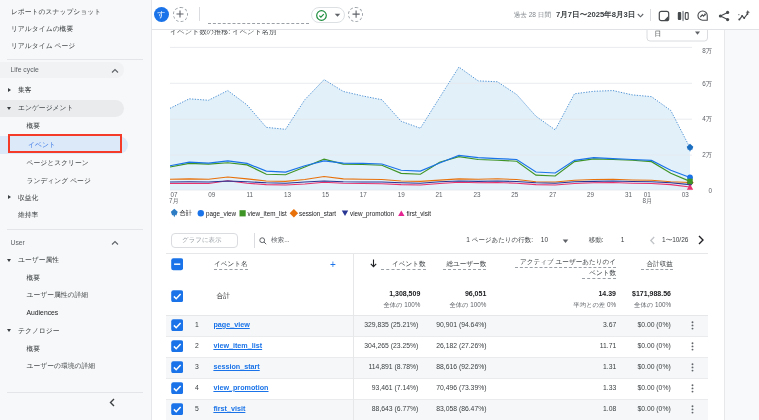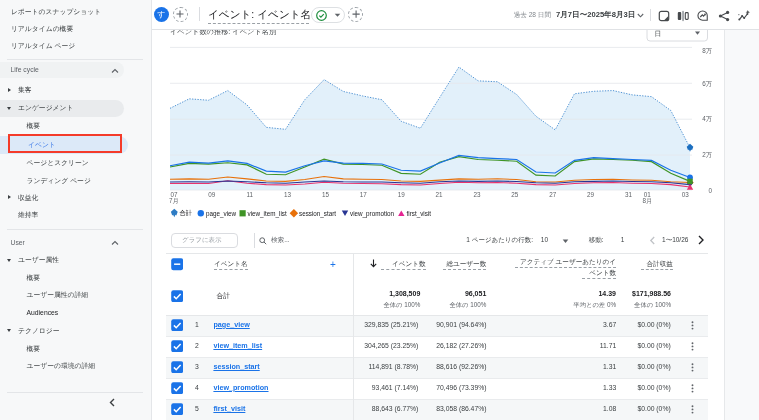--- a/index.html
+++ b/index.html
@@ -224,21 +224,20 @@
       <circle cx="1.5" cy="7.6" r="0.95" fill="#5f6368"></circle>
     </svg>
 <div style="position:absolute;left:724px;top:30px;width:35px;height:390px;background:#f8f9fa;border-left:1px solid #e6e8ea;z-index:5;box-sizing:border-box;"></div>
 <div style="position:absolute;left:152px;top:0;width:607px;height:30px;background:#fff;border-bottom:1px solid #e0e2e5;z-index:30;box-sizing:border-box;">
 <div style="position:absolute;left:1.6px;top:6.5px;width:15.4px;height:15.4px;border-radius:50%;background:#1a73e8;color:#fff;font-size:8px;line-height:15.4px;text-align:center;">す</div>
 <div style="position:absolute;left:21px;top:6.8px;width:14.8px;height:14.8px;border-radius:50%;border:1px dashed #9aa0a6;box-sizing:border-box;"></div>
 <svg style="position:absolute;left:24.4px;top:10.2px;" width="8" height="8" viewBox="0 0 8 8">
         <path d="M4,0.5 V7.5 M0.5,4 H7.5" stroke="#5f6368" stroke-width="1.1"></path>
       </svg>
 <div style="position:absolute;left:46.5px;top:7px;width:1px;height:14px;background:#dadce0;"></div>
-<div style="position:absolute;left:56px;top:8px;font-size:10.6px;line-height:13px;color:#202124;font-weight:500;white-space:nowrap;">イベント: イベント名</div>
 <div style="position:absolute;left:56px;top:23.2px;width:101px;height:0;border-bottom:1.4px dashed #9aa0a6;"></div>
 <div style="position:absolute;left:158.5px;top:6.8px;width:34px;height:16.4px;border-radius:8.2px;border:1px solid #dde0e3;box-sizing:border-box;background:#fff;"></div>
 <svg style="position:absolute;left:163.5px;top:9.6px;" width="11" height="11" viewBox="0 0 11 11">
         <circle cx="5.5" cy="5.5" r="4.8" fill="none" stroke="#1e8e3e" stroke-width="1.2"></circle>
         <path d="M3.3,5.6 L4.9,7.2 L7.8,4.1" fill="none" stroke="#1e8e3e" stroke-width="1.2"></path>
       </svg>
 <svg style="position:absolute;left:181.5px;top:13.2px;" width="7" height="4.5" viewBox="0 0 7 4.5">
         <path d="M0.7,0.7 L3.5,3.8 L6.3,0.7 Z" fill="#5f6368"></path>
       </svg>
 <div style="position:absolute;left:196px;top:6.7px;width:15.4px;height:15.4px;border-radius:50%;border:1px dashed #9aa0a6;box-sizing:border-box;"></div>

